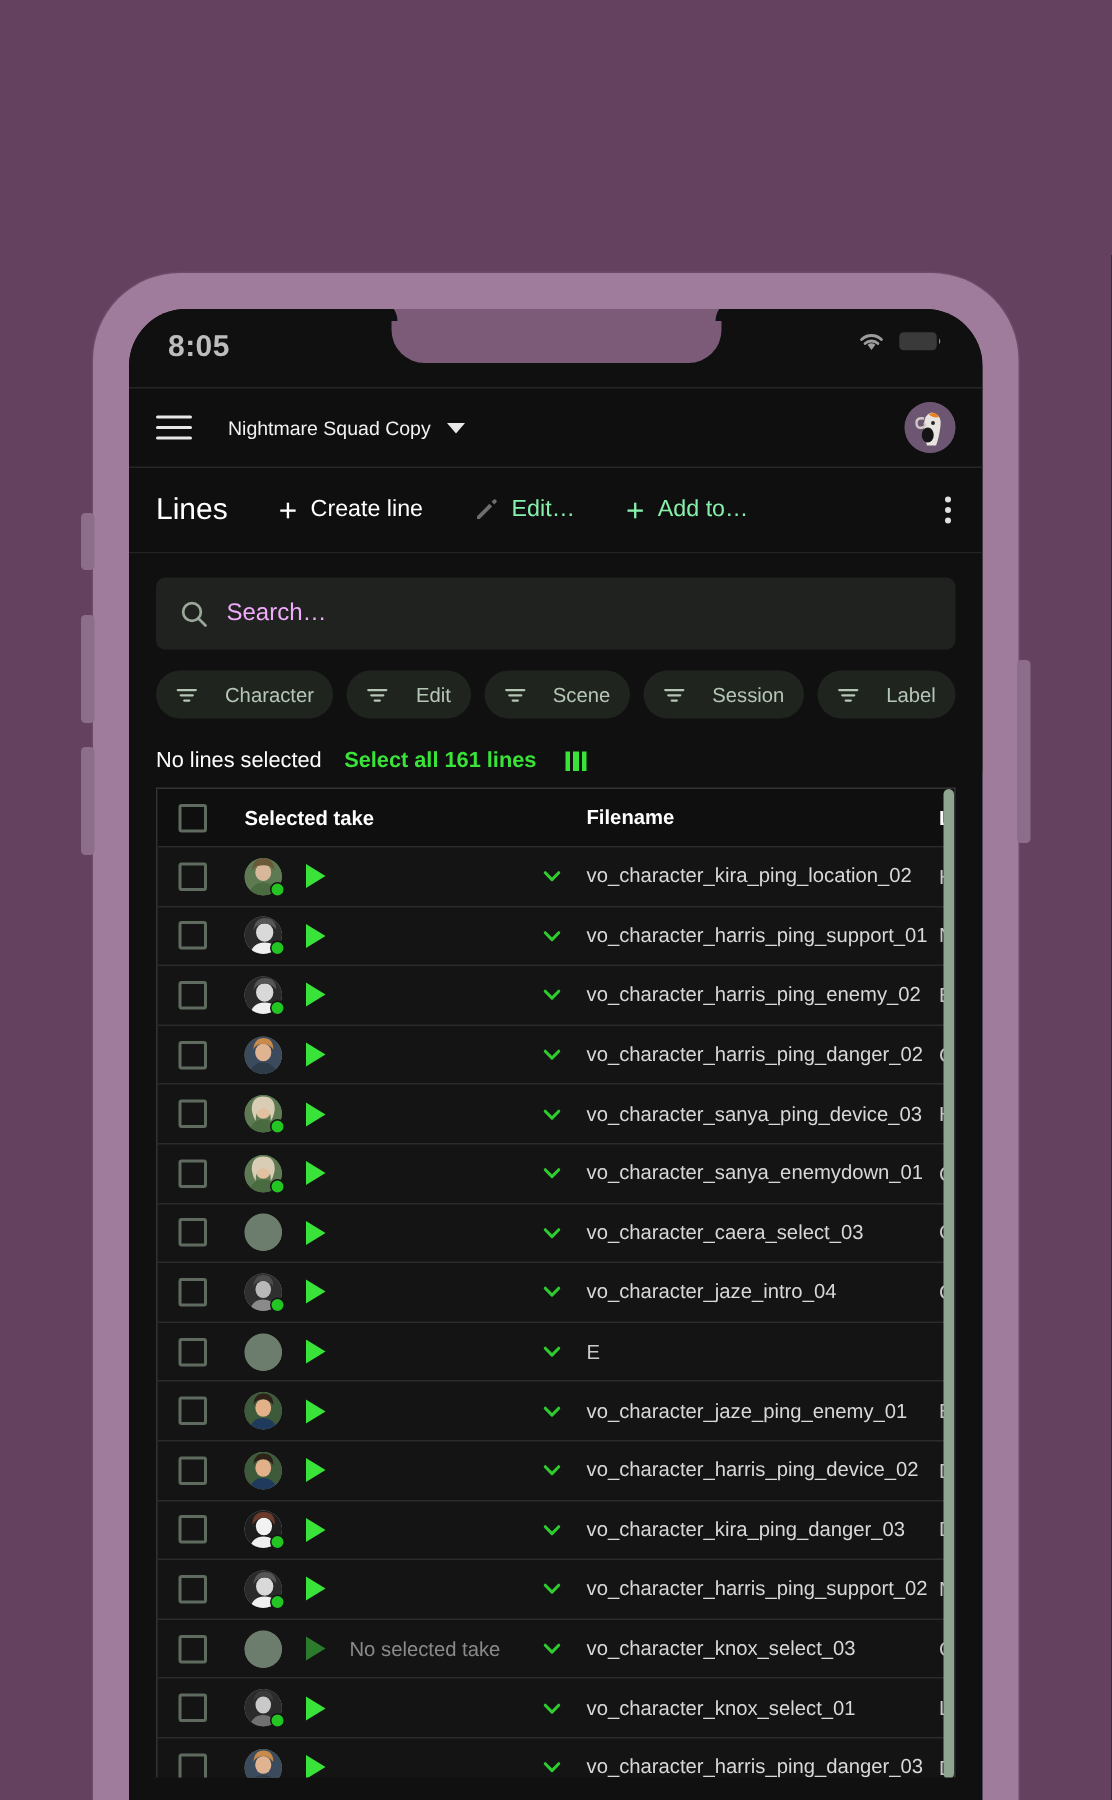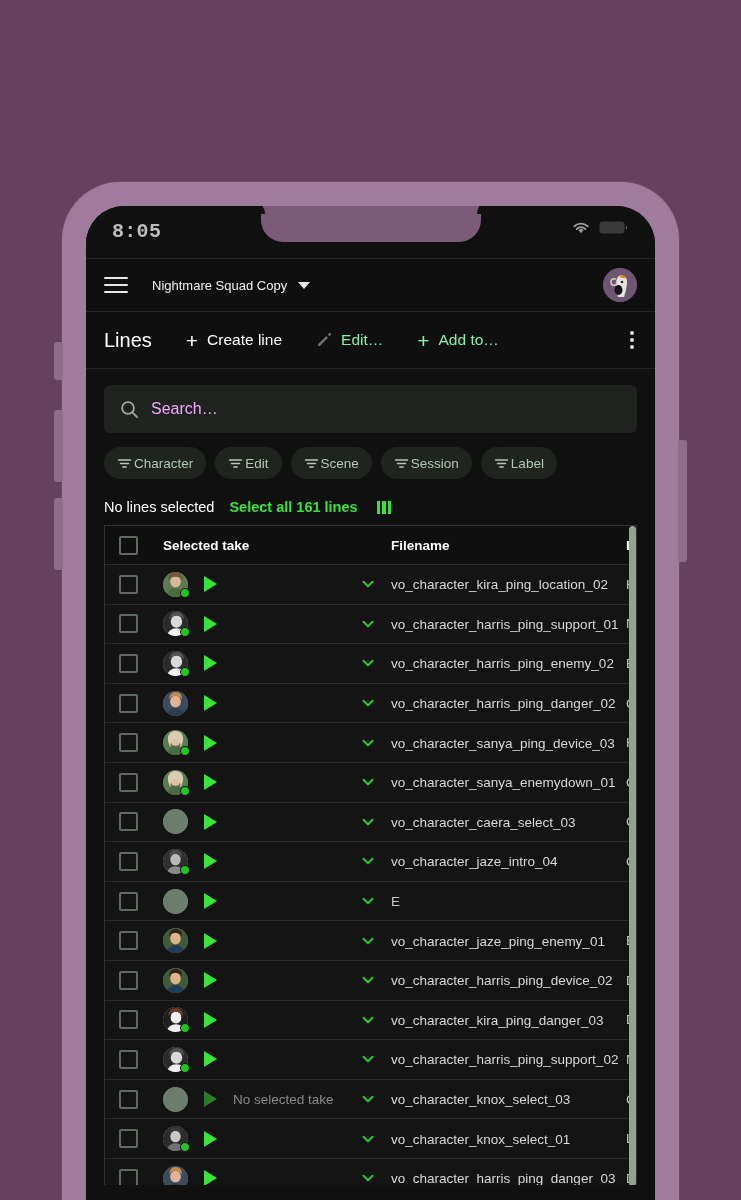--- a/index.html
+++ b/index.html
@@ -59,21 +59,21 @@
   #notch::before, #notch::after {
     content: ""; position: absolute; top: 0;
     width: 14px; height: 14px; background: #7b5b77;
   }
   #notch::before { left: -14px; border-radius: 0 14px 0 0;
      box-shadow: 4px -4px 0 0 #101010; background: transparent; }
   #notch::after  { right: -14px; border-radius: 14px 0 0 0;
      box-shadow: -4px -4px 0 0 #101010; background: transparent; }
   #status-time {
     color: #bdbdbd; font-size: 20px; font-weight: 600;
-    letter-spacing: 0.3px; position: relative; z-index: 3; font-family: Liberation Mono, monospace;
+    letter-spacing: 0.3px; position: relative; z-index: 3;
   }
   #status-icons { display: flex; align-items: center; gap: 8px; position: relative; z-index: 3; }
 
   
   #app-bar {
     height: 54px;
     display: flex; align-items: center;
     padding: 0 18px 0 18px;
     border-top: 1px solid #262626;
     border-bottom: 1px solid #262626;
@@ -116,21 +116,21 @@
   
   #filter-area { padding: 16px 18px 0 18px; background: #101010; }
   #search-box {
     height: 48px; background: #1f221f; border-radius: 6px;
     display: flex; align-items: center; padding: 0 16px; gap: 12px;
   }
   #search-placeholder { color: #f0abfc; font-size: 16px; }
   #chips { display: flex; gap: 9px; margin-top: 14px; }
   .chip {
     height: 32px; border-radius: 16px; background: #1f241f;
-    display: flex; align-items: center; gap: 2px;
+    display: flex; align-items: center; gap: 18px;
     padding: 0 13px; color: #b5c6b5; font-size: 13.5px; white-space: nowrap;
   }
   #selection-row {
     display: flex; align-items: center; gap: 15px;
     margin-top: 20px; margin-bottom: 10px;
   }
   #selection-status { color: #ffffff; font-size: 14.5px; font-weight: 400; }
   #select-all-link { color: #39e339; font-size: 14.5px; font-weight: 700; cursor: pointer; }
   #columns-icon { display: flex; gap: 2px; margin-left: 4px; }
   #columns-icon i { width: 3.5px; height: 13px; background: #39e339; display: block; }

